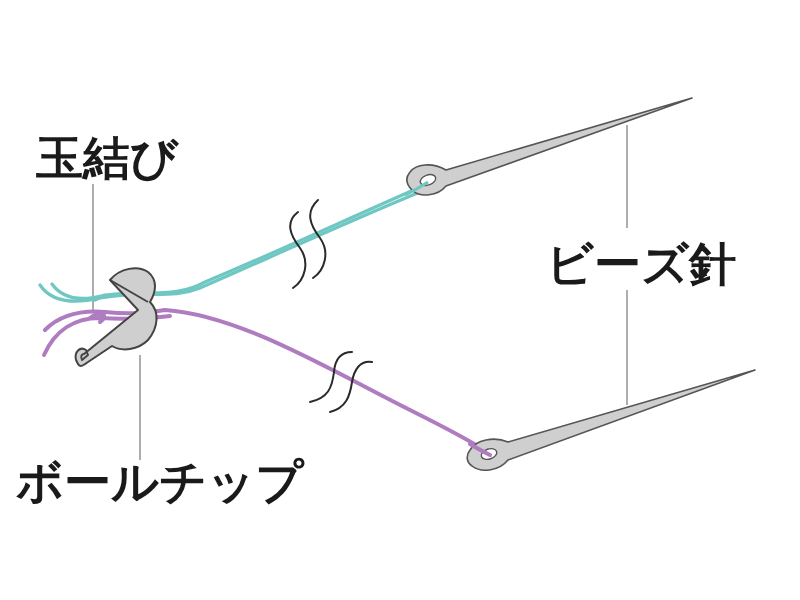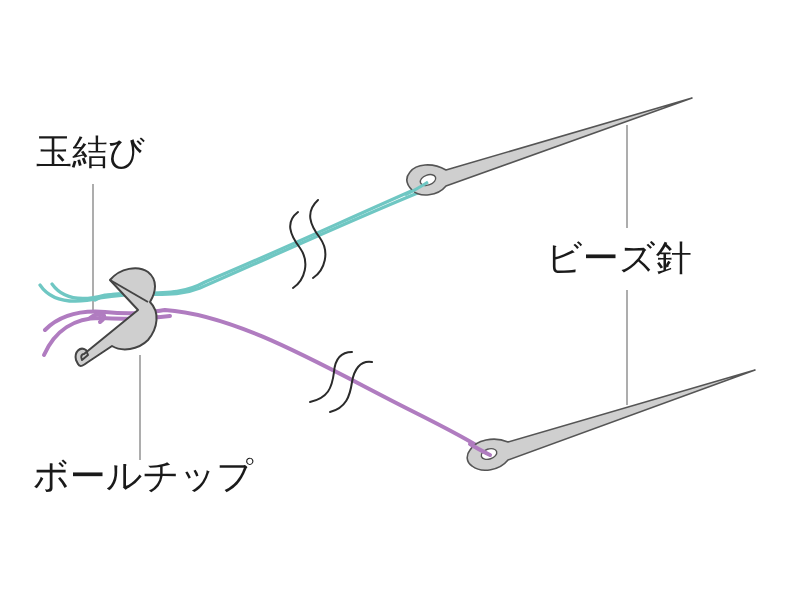--- a/index.html
+++ b/index.html
@@ -1,18 +1,18 @@
 <!DOCTYPE html>
 <html><head>
   <meta charset="utf-8">
   <style>
     html, body { margin: 0; padding: 0; background: #ffffff; }
     body { width: 800px; height: 600px; position: relative; overflow: hidden; font-family: "DejaVu Sans", sans-serif; }
     svg { position: absolute; left: 0; top: 0; }
-    .label { position: absolute; font-size: 36px; color: #1a1a1a; white-space: nowrap; letter-spacing: 0px; line-height: 1; }
+    .label { position: absolute; font-size: 47px; color: #1a1a1a; white-space: nowrap; letter-spacing: 0px; line-height: 1; font-weight: bold; }
   </style>
 </head>
 <body>
 
 <svg width="800" height="600" viewBox="0 0 800 600">
 
   <line x1="93" y1="184" x2="93" y2="312" stroke="#8a8a8a" stroke-width="1.4"></line>
   <line x1="140" y1="355" x2="140" y2="460" stroke="#8a8a8a" stroke-width="1.4"></line>
   <line x1="627" y1="125" x2="627" y2="228" stroke="#8a8a8a" stroke-width="1.4"></line>
   <line x1="627" y1="290" x2="627" y2="405" stroke="#8a8a8a" stroke-width="1.4"></line>
@@ -50,14 +50,14 @@
   <path d="M405,195 C415,190 422,186 428,182" fill="none" stroke="#6fc7c3" stroke-width="3"></path>
 
   <g>
     <path d="M470,450 C476,440 494,436 508,442 L755,370 L508,460 C500,470 482,474 472,466 C466,462 466,455 470,450 Z" fill="#cfcfcf" stroke="#555555" stroke-width="1.6" stroke-linejoin="round"></path>
     <ellipse cx="489" cy="454" rx="8" ry="5" fill="#ffffff" stroke="#555555" stroke-width="1.4" transform="rotate(-18 489 454)"></ellipse>
   </g>
   <path d="M470,444 C478,449 484,452 490,455" fill="none" stroke="#b07cc0" stroke-width="4" stroke-linecap="round"></path>
 </svg>
 
 <div class="label" style="left:36px; top:134px;">玉結び</div>
-<div class="label" style="left:16px; top:458px;margin-left:17px;">ボールチップ</div>
+<div class="label" style="left:16px; top:458px;">ボールチップ</div>
 <div class="label" style="left:546px; top:240px;text-align:right;">ビーズ針</div>
 
 </body></html>

